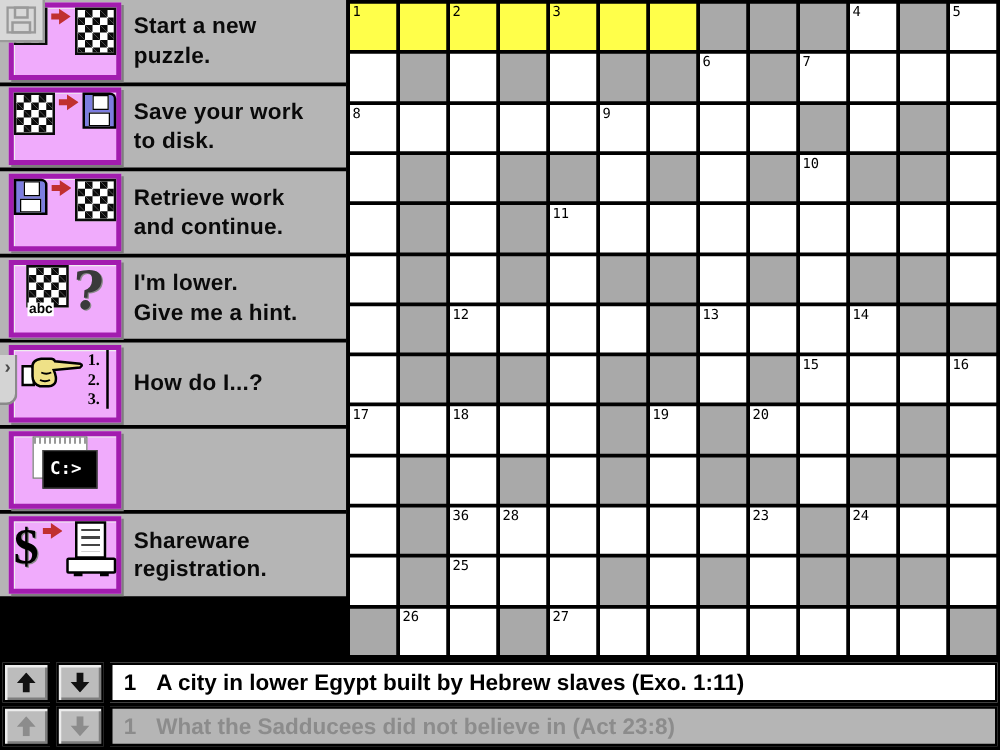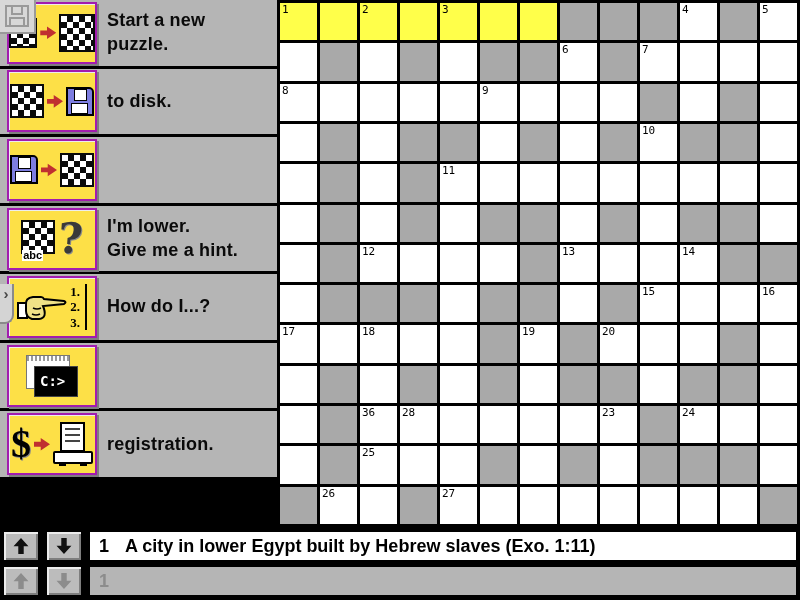--- a/index.html
+++ b/index.html
@@ -5,23 +5,23 @@
   * { margin:0; padding:0; box-sizing:border-box; }
   html,body { width:800px; height:600px; overflow:hidden; background:#000;
               font-family:"Liberation Sans", sans-serif; }
 
   
   #sidebar { position:absolute; left:0; top:0; width:277px; height:477px;
              background:#b5b5b5; display:flex; flex-direction:column; }
   .srow { flex:1; display:flex; align-items:center; border-bottom:3px solid #000;
           padding-left:7px; gap:10px; }
   .srow:last-child { border-bottom:none; }
-  .icon-btn { width:90px; height:62px; flex:0 0 90px; background:#fde047;
-              border:2px solid #a21caf; box-shadow:2px 2px 0 #7e7e7e, inset 1px 1px 0 #ededed;
-              display:flex; align-items:center; justify-content:center; gap:3px;
+  .icon-btn { width:90px; height:62px; flex:0 0 90px; background:#f0abfc;
+              border:4px solid #a21caf; box-shadow:2px 2px 0 #7e7e7e, inset 1px 1px 0 #ededed;
+              display:flex; align-items:flex-start; justify-content:center; gap:3px;
               position:relative; cursor:pointer; }
   .lbl { font-size:18px; font-weight:bold; color:#0a0a0a; line-height:1.3; letter-spacing:.2px; }
   .lbl span { display:block; }
 
   
   .xw { display:inline-block; background-color:#fff; border:2px solid #0a0a0a;
         background-image:
           linear-gradient(45deg,#0a0a0a 25%,transparent 25%,transparent 75%,#0a0a0a 75%),
           linear-gradient(45deg,#0a0a0a 25%,transparent 25%,transparent 75%,#0a0a0a 75%);
         background-position:0 0,6px 6px; background-size:12px 12px; }
@@ -138,30 +138,35 @@
     </div>
   </div>
 
   <div class="srow">
     <button class="icon-btn">
       <span class="xw xw-md"></span>
       <span class="rarrow"></span>
       <span class="floppy"></span>
     </button>
     <div class="lbl">
+      <span>Save your work</span>
       <span>to disk.</span>
     </div>
   </div>
 
   <div class="srow">
     <button class="icon-btn">
       <span class="floppy"></span>
       <span class="rarrow"></span>
       <span class="xw xw-md"></span>
     </button>
+    <div class="lbl">
+      <span>Retrieve work</span>
+      <span>and continue.</span>
+    </div>
   </div>
 
   <div class="srow">
     <button class="icon-btn">
       <span class="xwwrap">
         <span class="xw xw-md"></span>
         <span class="abc">abc</span>
       </span>
       <span class="qmark">?</span>
     </button>
@@ -201,20 +206,21 @@
   <div class="srow">
     <button class="icon-btn">
       <span class="dollar">$</span>
       <span class="rarrow"></span>
       <span class="printer">
         <span class="paper"></span>
         <span class="pbase"></span>
       </span>
     </button>
     <div class="lbl">
+      <span>Shareware</span>
       <span>registration.</span>
     </div>
   </div>
 </div>
 
 <div id="gridbox">
     <div class="cell y">
       <span class="cellnum">1</span>
     </div>
     <div class="cell y"></div>
@@ -454,15 +460,16 @@
   </div>
   <div class="crow disabled">
     <button class="cbtn">
       <span class="arrow up"></span>
     </button>
     <button class="cbtn">
       <span class="arrow down"></span>
     </button>
     <div class="cfield">
       <span>1</span>
+      <span>What the Sadducees did not believe in (Act 23:8)</span>
     </div>
   </div>
 </div>
 
 </body></html>

